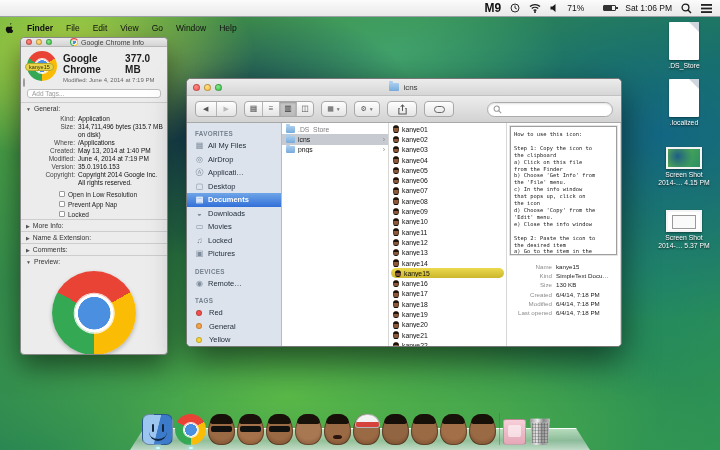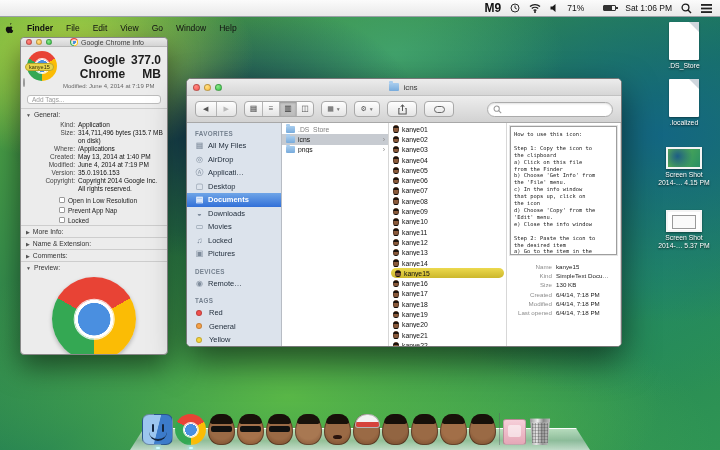--- a/index.html
+++ b/index.html
@@ -52,21 +52,21 @@
     width:46%; height:46%; border-radius:50%;
     background:radial-gradient(circle, #4a8fe0 0 58%, #fff 60%); box-shadow:0 0 0 1px rgba(255,255,255,.85);}
   .cb8 { width:8px; height:8px; }
   .info-head { display:flex; padding:4px 6px 2px; gap:6px; position:relative;}
   .ih-icon { position:relative; width:30px; height:30px; flex:0 0 auto;}
   .ih-icon .cb30 { width:30px; height:30px; }
   .drag-face { position:absolute; left:-4px; top:-3px; width:15px; height:17px; z-index:3;}
   .drag-pill { position:absolute; left:-2px; top:12px; z-index:4; background:#e7d44b; border:1px solid #b9a62c;
     border-radius:4px; font-size:5.5px; padding:0 3px; color:#332f0c; }
   .ih-text { flex:1; }
-  .ih-row1 { display:flex; justify-content:space-between; font-size:12px; font-weight:bold; color:#1c1c1c; margin-top:2px;text-align:right;}
+  .ih-row1 { display:flex; justify-content:space-between; font-size:10px; font-weight:bold; color:#1c1c1c; margin-top:2px;}
   .ih-mod { font-size:6px; color:#666; margin-top:2px; }
   .tags-field { margin:4px 6px; height:13px; background:#fff; border:1px solid #bdbdbd; border-radius:3px;
     display:flex; align-items:center; padding:0 4px; color:#9a9a9a; font-size:6.5px; }
   .sec-hd { display:flex; align-items:center; gap:3px; padding:2px 5px; border-top:1px solid #cdcdcd; color:#333; font-size:6.8px;}
   .sec-hd .tri { font-size:5px; color:#555; }
   .gen-rows { padding:1px 4px 2px; }
   .gen-row { display:flex; gap:3px; line-height:8px; }
   .gen-row .gl { width:50px; text-align:right; color:#444; flex:0 0 auto;}
   .gen-row .gv { flex:1; color:#111; }
   .chk-row { display:flex; align-items:center; gap:3px; padding:1.5px 0 1.5px 38px; line-height:7px;}

